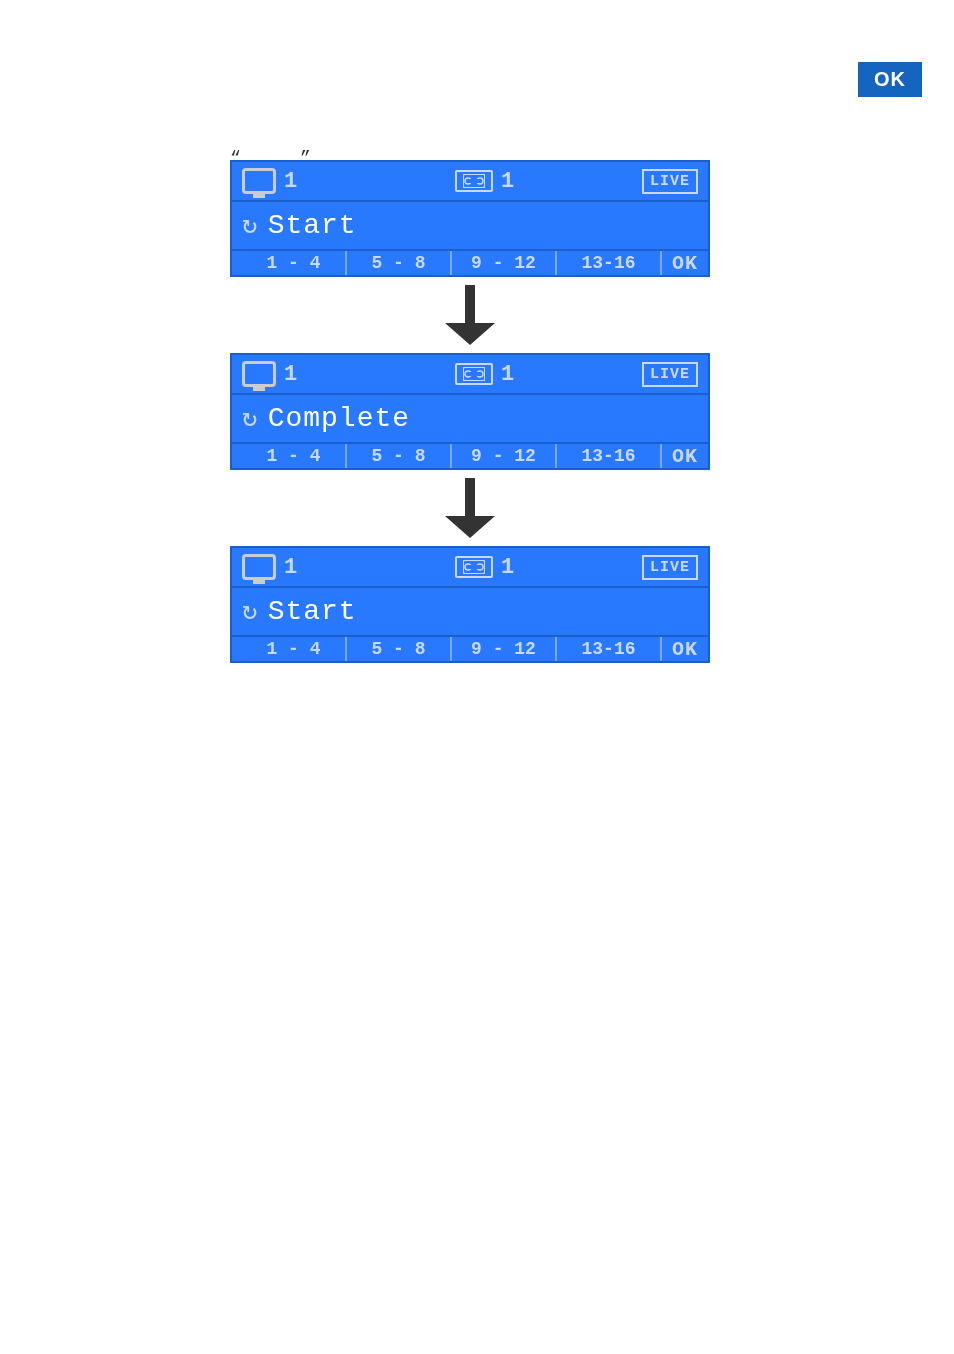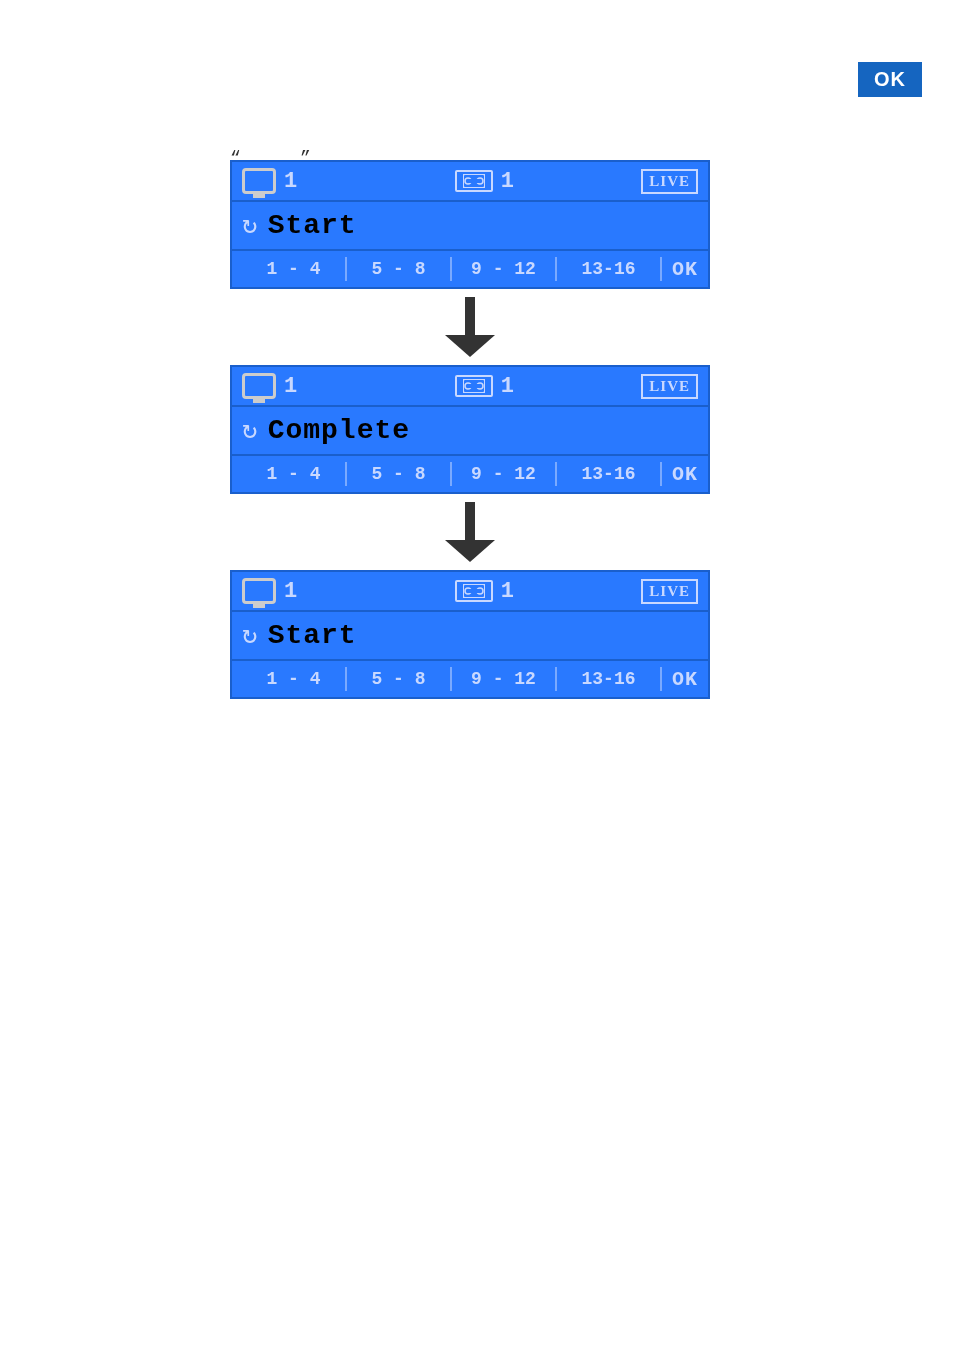--- a/index.html
+++ b/index.html
@@ -135,52 +135,51 @@
     }
 
     
     .live-badge {
       border: 2px solid #c8d8ff;
       color: #c8d8ff;
       font-size: 15px;
       font-weight: bold;
       padding: 2px 6px;
       letter-spacing: 1px;
-      font-family: Liberation Serif, serif;
     }
 
     
     .screen-status {
       display: flex;
       align-items: center;
       padding: 8px 10px;
       border-bottom: 2px solid #1a5fcc;
       background: #2979FF;
       gap: 10px;
     }
 
     
     .refresh-icon {
       color: #c8d8ff;
       font-size: 26px;
       line-height: 1;
     }
 
     .status-text {
-      color: #000000;
+      color: #ffffff;
       font-size: 28px;
-      font-weight: bold;
+      font-weight: normal;
       letter-spacing: 1px;
     }
 
     
     .screen-channels {
       display: flex;
       align-items: center;
-      padding: 6px 10px;
+      padding: 0 10px;
       background: #2979FF;
       gap: 0;
     }
 
     .channel-item {
       color: #c8d8ff;
       font-size: 18px;
       font-weight: bold;
       flex: 1;
       text-align: center;

